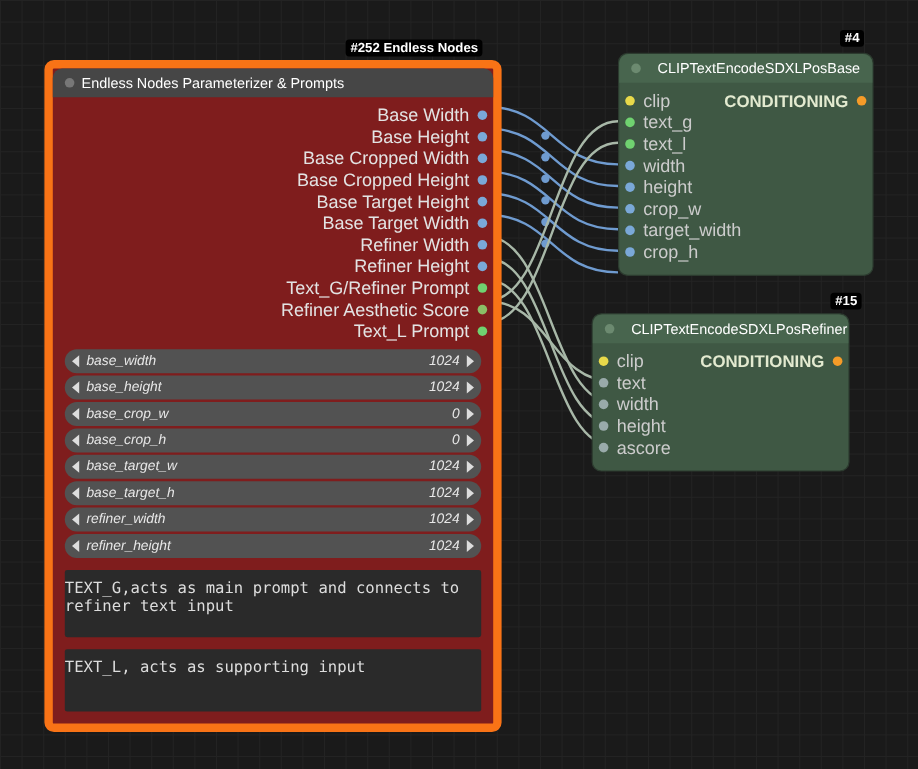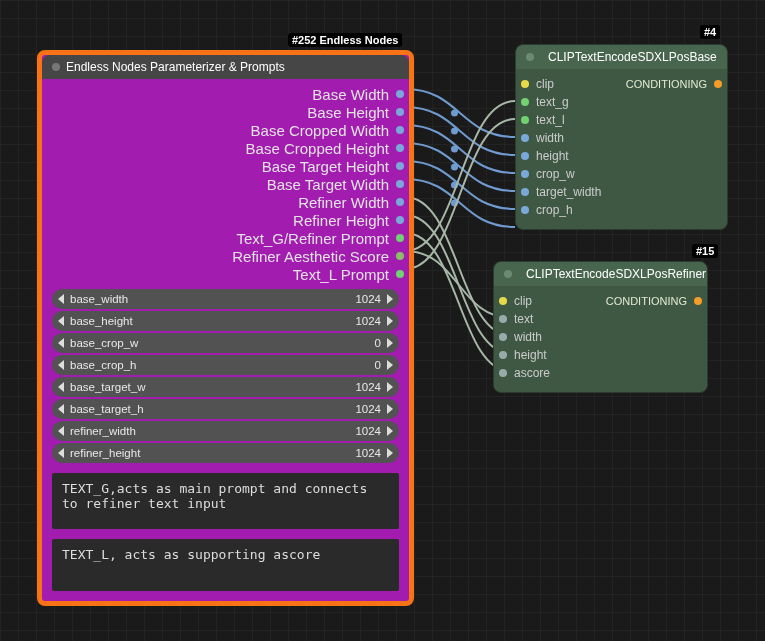--- a/index.html
+++ b/index.html
@@ -4,44 +4,44 @@
 <style>
   html,body{margin:0;padding:0;width:765px;height:641px;background:#1a1a1a;font-family:Arial,Helvetica,sans-serif;font-size:12px;color:#ccc;overflow:hidden;}
   
   body::before{content:"";position:absolute;inset:0;background-image:linear-gradient(#232323 1px,transparent 1px),linear-gradient(90deg,#232323 1px,transparent 1px);background-size:18px 18px;z-index:0;}
   .badge{position:absolute;background:#000;color:#fff;font-size:11px;font-weight:bold;padding:1px 4px;border-radius:3px;z-index:5;}
   .node{position:absolute;border-radius:8px;z-index:3;}
   .node-header{height:24px;line-height:24px;border-radius:8px 8px 0 0;padding-left:24px;position:relative;color:#fff;font-size:12px;white-space:nowrap;overflow:hidden;}
   .node-header .dot{position:absolute;left:10px;top:50%;width:8px;height:8px;border-radius:50%;transform:translateY(-50%);}
   .node-body{padding:6px 10px 10px;}
   
-  #nodeA{left:37px;top:50px;width:367px;background:#a21caf;border:5px solid #f97316;}
+  #nodeA{left:37px;top:50px;width:367px;background:#7f1d1d;border:7px solid #f97316;}
   #nodeA .node-header{background:#464646;}
   #nodeA .node-header .dot{background:#777;}
   .out-row{display:flex;align-items:center;justify-content:flex-end;height:18px;position:relative;}
   .out-row .lbl{font-size:15px;color:#e3e3e3;margin-right:10px;}
   .out-row .port{width:8px;height:8px;border-radius:50%;position:absolute;right:-5px;top:50%;transform:translateY(-50%);}
   .param-row{display:flex;align-items:center;background:#525252;border-radius:10px;height:20px;margin-top:2px;padding:0 6px;position:relative;}
   .param-row .tri{width:0;height:0;border-top:5px solid transparent;border-bottom:5px solid transparent;}
   .param-row .tri.l{border-right:6px solid #ddd;margin-right:6px;}
   .param-row .tri.r{border-left:6px solid #ddd;margin-left:6px;}
   .param-row .nm{flex:0 0 auto;font-size:11.5px;color:#e8e8e8;}
   .param-row .val{margin-left:auto;font-size:11.5px;color:#e8e8e8;}
-  .textarea{background:#2a2a2a;border-radius:2px;margin-top:10px;padding:8px 10px;font-family:Menlo,Consolas,monospace;font-size:13px;color:#ddd;min-height:40px;white-space:pre-wrap;}
+  .textarea{background:#2a2a2a;border-radius:2px;margin-top:10px;padding:8px 0;font-family:Menlo,Consolas,monospace;font-size:13px;color:#ddd;min-height:40px;white-space:pre-wrap;}
   
   .rnode{background:#3f5844;border:1px solid #2c3b2f;}
   .rnode .node-header{background:#48654e;padding-left:32px;}
   .rnode .node-header .dot{background:#6c8a70;}
   #nodeB{left:515px;top:44px;width:211px;}
   #nodeC{left:493px;top:261px;width:213px;}
   .in-row{display:flex;align-items:center;height:18px;position:relative;}
   .in-row .port{width:8px;height:8px;border-radius:50%;position:absolute;left:-5px;top:50%;transform:translateY(-50%);}
-  .in-row .lbl{margin-left:10px;font-size:12px;}
+  .in-row .lbl{margin-left:10px;font-size:15px;}
   .cond-row{display:flex;align-items:center;height:18px;position:relative;}
-  .cond-row .lbl{margin-left:auto;font-size:11px;color:#e3ead0;margin-right:10px;}
+  .cond-row .lbl{margin-left:auto;font-size:14px;color:#e3ead0;margin-right:10px;font-weight:bold;}
   .cond-row .port{width:8px;height:8px;border-radius:50%;background:#f59b28;position:absolute;right:-5px;top:50%;transform:translateY(-50%);}
   .c-float{background:#8bbf66;}
   .c-str{background:#70d270;}
   .c-clip{background:#e8d94a;}
   .c-link{background:#7aa8d8;}
   .c-grey{background:#9aa;}
   svg.wires{position:absolute;left:0;top:0;z-index:2;pointer-events:none;}
 </style>
 </head>
 <body>
@@ -113,21 +113,21 @@
         </div>
         <div class="out-row">
           <span class="lbl">Refiner Aesthetic Score</span>
           <span class="port c-float"></span>
         </div>
         <div class="out-row">
           <span class="lbl">Text_L Prompt</span>
           <span class="port c-str"></span>
         </div>
       </div>
-    <div id="paramsA" style="margin-top:6px;">
+    <div id="paramsA" style="margin-top:6px;font-style:italic;">
         <div class="param-row">
           <span class="tri l"></span>
           <span class="nm">base_width</span>
           <span class="val">1024</span>
           <span class="tri r"></span>
         </div>
         <div class="param-row">
           <span class="tri l"></span>
           <span class="nm">base_height</span>
           <span class="val">1024</span>
@@ -164,21 +164,21 @@
           <span class="tri r"></span>
         </div>
         <div class="param-row">
           <span class="tri l"></span>
           <span class="nm">refiner_height</span>
           <span class="val">1024</span>
           <span class="tri r"></span>
         </div>
       </div>
     <div class="textarea">TEXT_G,acts as main prompt and connects to refiner text input</div>
-    <div class="textarea" style="min-height:36px;">TEXT_L, acts as supporting ascore</div>
+    <div class="textarea" style="min-height:36px;">TEXT_L, acts as supporting input</div>
   </div>
 </div>
 
 <div id="nodeB" class="node rnode">
   <div class="node-header"><span class="dot"></span><span>CLIPTextEncodeSDXLPosBase</span></div>
   <div class="node-body">
     <div class="cond-row">
         <span class="lbl">CONDITIONING</span>
         <span class="port"></span>
       </div>

